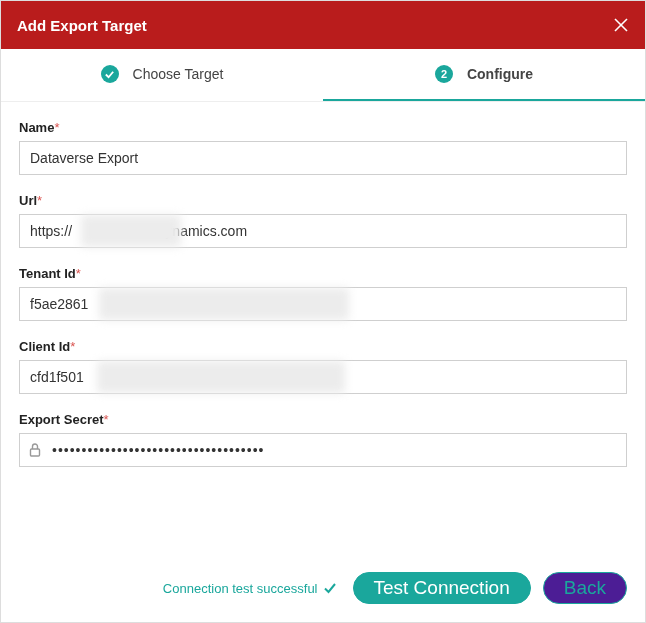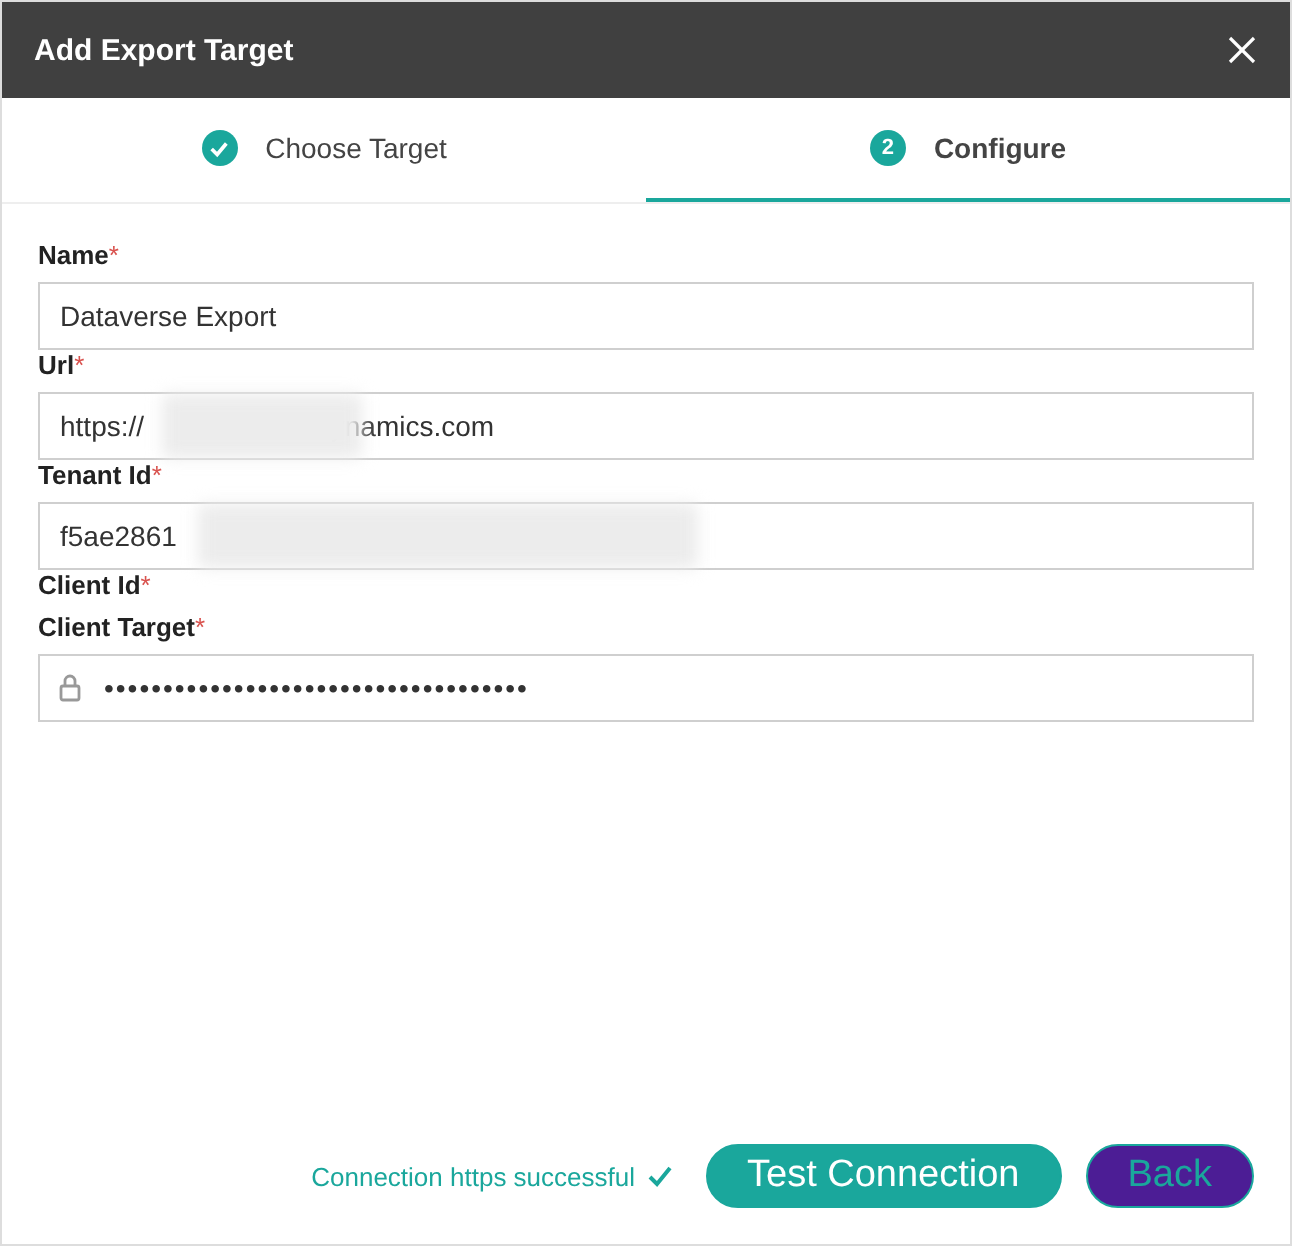--- a/index.html
+++ b/index.html
@@ -11,21 +11,21 @@
   }
   .modal {
     width: 646px;
     height: 623px;
     border: 1px solid #ddd;
     display: flex;
     flex-direction: column;
     position: relative;
   }
   .header {
-    background: #404040;
+    background: #b91c1c;
     color: #fff;
     height: 48px;
     display: flex;
     align-items: center;
     padding: 0 16px;
     justify-content: space-between;
   }
   .header-title { font-weight: 700; font-size: 15px; }
   .close-icon { width: 16px; height: 16px; cursor: pointer; }
   .close-icon svg { display: block; }
@@ -56,21 +56,21 @@
     display: flex; align-items: center; justify-content: center;
     font-weight: 700;
   }
   .step-badge svg { width: 11px; height: 11px; display: block; }
 
   .body {
     padding: 18px 18px 0 18px;
     flex: 1;
     overflow: auto;
   }
-  .field { }
+  .field { margin-bottom: 18px; }
   .field-label {
     font-weight: 700;
     font-size: 13px;
     color: #222;
     margin-bottom: 6px;
   }
   .req { color: #d9534f; font-weight: 400; }
   .input {
     width: 100%;
     height: 34px;
@@ -192,42 +192,46 @@
       <div class="overlay-input">
         <input class="input" type="text" value="f5ae2861" style="">
         <div class="blur-zone" style="left:80px; width:250px;"></div>
       </div>
     </div>
 
     <div class="field">
       <div class="field-label">
         <span>Client Id</span><span class="req">*</span>
       </div>
-    </div>
-
-    <div class="field">
-      <div class="field-label">
-        <span>Client Target</span><span class="req">*</span>
+      <div class="overlay-input">
+        <input class="input" type="text" value="cfd1f501" style="">
+        <div class="blur-zone" style="left:78px; width:248px;"></div>
+      </div>
+    </div>
+
+    <div class="field">
+      <div class="field-label">
+        <span>Export Secret</span><span class="req">*</span>
       </div>
       <div class="input-wrap">
         <span class="lock-prefix">
           <svg viewBox="0 0 16 16" fill="none" stroke="#999" stroke-width="1.4">
             <rect x="3.5" y="7" width="9" height="7" rx="1"></rect>
             <path d="M5.5 7 V4.5 a2.5 2.5 0 0 1 5 0 V7"></path>
           </svg>
         </span>
         <input class="input with-prefix" type="password" value="••••••••••••••••••••••••••••••••••••" style="">
       </div>
     </div>
 
   </div>
 
   <div class="footer">
     <div class="status">
-      <span>Connection https successful</span>
+      <span>Connection test successful</span>
       <svg viewBox="0 0 14 14" fill="none" stroke="#1aa79c" stroke-width="2">
         <polyline points="2,7.5 5.5,11 12,3"></polyline>
       </svg>
     </div>
     <button class="btn primary">Test Connection</button>
     <button class="btn secondary">Back</button>
   </div>
 
 </div>
 

